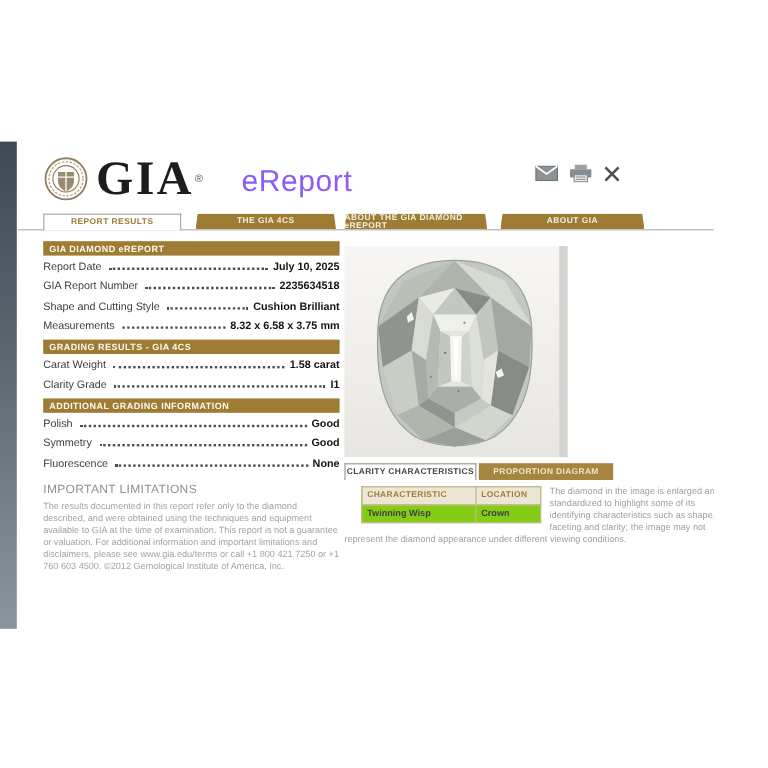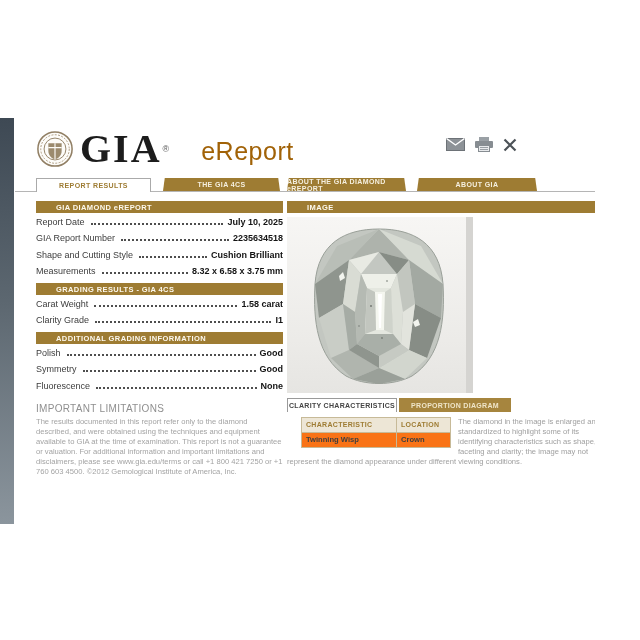--- a/index.html
+++ b/index.html
@@ -7,55 +7,55 @@
           font-family:"Liberation Sans",sans-serif;-webkit-font-smoothing:antialiased;}
   
   .left-bar{position:absolute;left:0;top:118px;width:14px;height:406px;
             background:linear-gradient(180deg,#3e4954 0%,#5c6770 45%,#8b959d 100%);}
   
   .brand-row{position:absolute;left:36px;top:124px;height:50px;display:flex;align-items:center;}
   .seal{width:38px;height:38px;margin-right:6px;}
   .gia-word{font-family:"Liberation Serif",serif;font-size:40px;font-weight:bold;color:#1c1c1c;
             letter-spacing:2px;line-height:1;}
   .gia-reg{font-size:9px;color:#555;vertical-align:26px;margin-left:1px;}
-  .ereport-word{font-size:25px;color:#a16207;margin-left:32px;letter-spacing:0.5px;margin-top:4px;}
+  .ereport-word{font-size:25px;color:#8b5cf6;margin-left:32px;letter-spacing:0.5px;margin-top:4px;}
   .action-icons{position:absolute;left:446px;top:137px;display:flex;gap:10px;align-items:center;}
   .action-icons svg{display:block;}
   
   .tabbar{position:absolute;left:15px;top:178px;width:597px;height:13px;border-bottom:1px solid #b5b5b5;}
   .tab{position:absolute;top:0;height:13px;display:flex;align-items:center;justify-content:center;
        font-size:7px;font-weight:bold;letter-spacing:0.4px;
        clip-path:polygon(1.5% 0,98.5% 0,100% 100%,0 100%);}
   .tab.gold{background:#9e7c33;color:#f5efdf;}
   .tab.active{background:#ffffff;color:#9e7c33;border:1px solid #aaa;border-bottom:none;height:14px;
               clip-path:none;box-sizing:border-box;}
   
   .col-left{position:absolute;left:36px;top:201px;width:247px;}
   .bar-title{height:12px;background:#9e7c33;color:#fdf9ee;font-size:7.5px;font-weight:bold;
-             letter-spacing:0.4px;display:flex;align-items:center;padding-left:20px;margin-top:4px;}
+             letter-spacing:0.4px;display:flex;align-items:center;padding-left:5px;margin-top:4px;}
   .kv{display:flex;align-items:flex-end;height:16.5px;font-size:9px;color:#3d3d3d;padding-bottom:3px;box-sizing:border-box;}
   .kv .lbl{white-space:nowrap;}
   .kv .leader{flex:1;margin:0 4px 2px 6px;border-bottom:2px dotted #4e4e4e;height:1px;}
   .kv .val{white-space:nowrap;font-weight:bold;color:#141414;}
   .limit-title{margin-top:9px;font-size:10px;color:#8f8f8f;letter-spacing:0.3px;}
   .limit-body{margin-top:3px;font-size:7.6px;line-height:10px;color:#a3a3a3;}
   
   .col-right{position:absolute;left:287px;top:201px;width:323px;}
   .photo{position:relative;margin-top:4px;width:186px;height:176px;
          background:linear-gradient(180deg,#f7f6f4 0%,#ecebe8 70%,#e6e5e2 100%);}
   .photo::after{content:"";position:absolute;right:0;top:0;width:7px;height:100%;background:#d5d4d1;}
   .photo svg{position:absolute;left:22px;top:9px;}
   .sub-tabs{margin-top:5px;display:flex;height:14px;}
   .sub-tab{width:110px;display:flex;align-items:center;justify-content:center;font-size:7px;
            font-weight:bold;letter-spacing:0.3px;box-sizing:border-box;}
   .sub-tab.active{background:#fff;border:1px solid #9a9a9a;border-bottom:none;color:#454545;}
   .sub-tab.gold{background:#a6853e;color:#efe5c9;margin-left:2px;width:112px;}
   .wrapzone{margin-top:5px;font-size:7.6px;line-height:10px;color:#a0a0a0;}
   table.clarity{border-collapse:collapse;float:left;margin:0 7px 2px 14px;width:150px;
-                font-size:7.6px;background:#f97316;}
+                font-size:7.6px;background:#84cc16;}
   table.clarity th{background:#ede6d6;color:#9e7c33;font-size:7px;text-align:left;
                    border:1px solid #c7ba98;padding:2px 4px;letter-spacing:0.3px;}
   table.clarity td{color:#3f3f3f;font-weight:bold;border-left:1px solid #c7ba98;
                    border-right:1px solid #c7ba98;padding:2px 4px;}
   table.clarity tr:last-child td{border-bottom:1px solid #c7ba98;}
   table.clarity th:first-child,table.clarity td:first-child{width:86px;}
 </style>
 </head>
 <body>
 
@@ -159,21 +159,20 @@
       <span class="lbl">Fluorescence</span>
         <span class="leader"></span>
         <span class="val">None</span>
     </div>
 
     <div class="limit-title">IMPORTANT LIMITATIONS</div>
     <div class="limit-body">The results documented in this report refer only to the diamond described, and were obtained using the techniques and equipment available to GIA at the time of examination. This report is not a guarantee or valuation. For additional information and important limitations and disclaimers, please see www.gia.edu/terms or call +1 800 421 7250 or +1 760 603 4500. ©2012 Gemological Institute of America, Inc.</div>
   </div>
 
   <div class="col-right">
-    <div class="bar-title" style="margin-top:0;">IMAGE</div>
 
     <div class="photo">
       <svg width="140" height="160" viewBox="0 0 140 160">
         <path d="M70 3 C104 3 131 17 134 58 C136 95 132 131 103 150 C84 160 56 160 37 150 C8 131 4 95 6 58 C9 17 36 3 70 3 Z" fill="#c3c7c1" stroke="#9aa099" stroke-width="1"></path>
         <polygon points="70,3 40,34 70,26 100,34" fill="#aeb3ac"></polygon>
         <polygon points="70,3 100,34 134,58 112,20" fill="#d6dad2"></polygon>
         <polygon points="70,3 40,34 6,58 28,20" fill="#b9beb7"></polygon>
         <polygon points="6,58 40,34 34,78 10,92" fill="#8f958e"></polygon>
         <polygon points="134,58 100,34 106,78 132,92" fill="#a3a9a2"></polygon>
         <polygon points="10,92 34,78 40,124 22,132" fill="#c9cdc6"></polygon>

